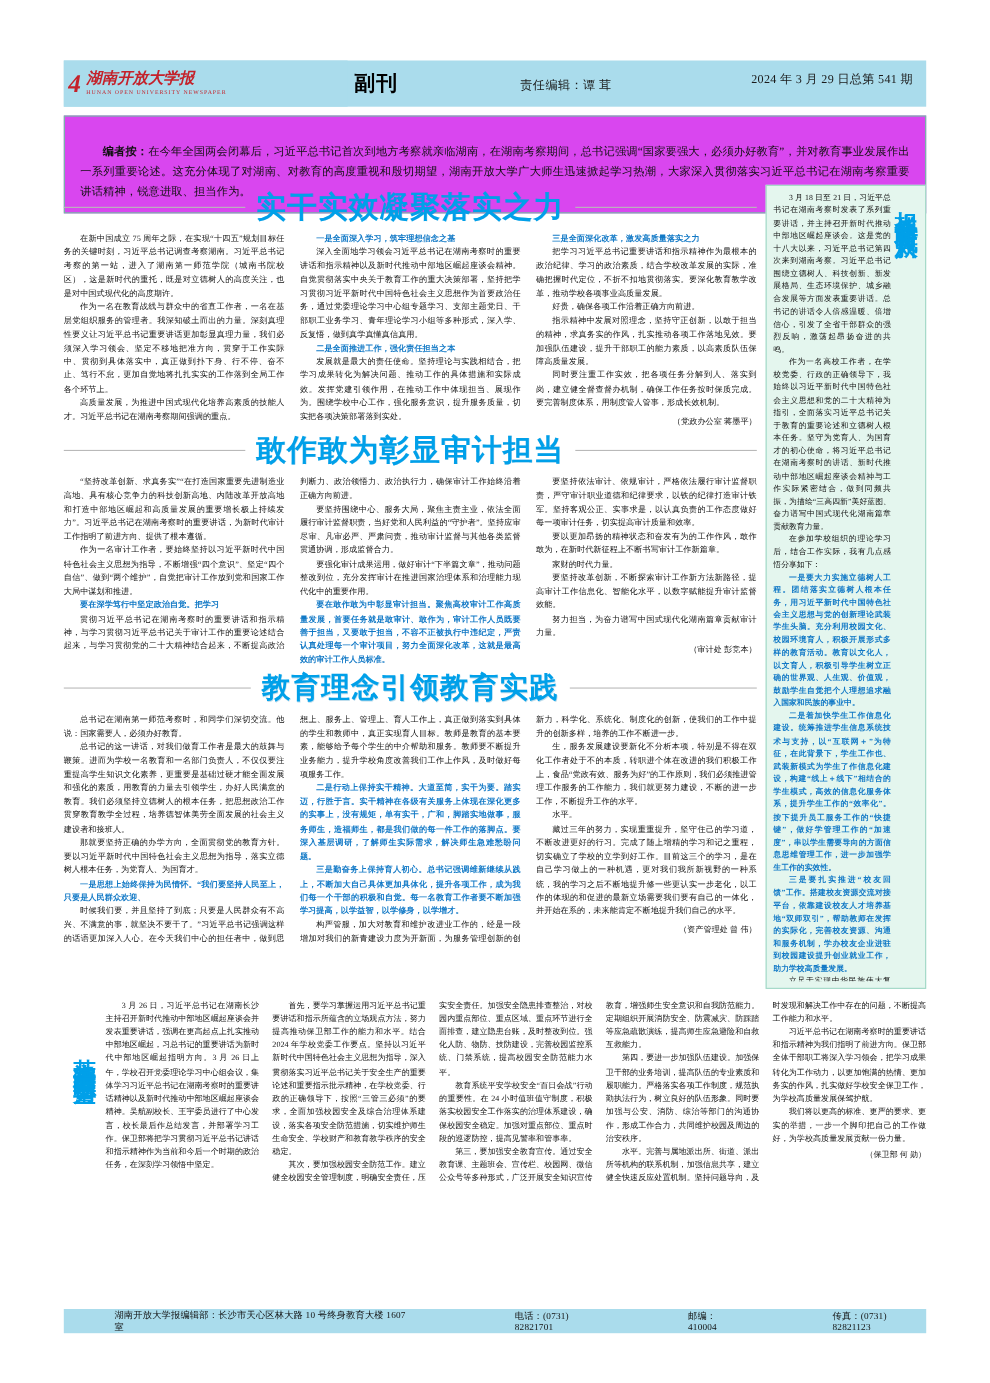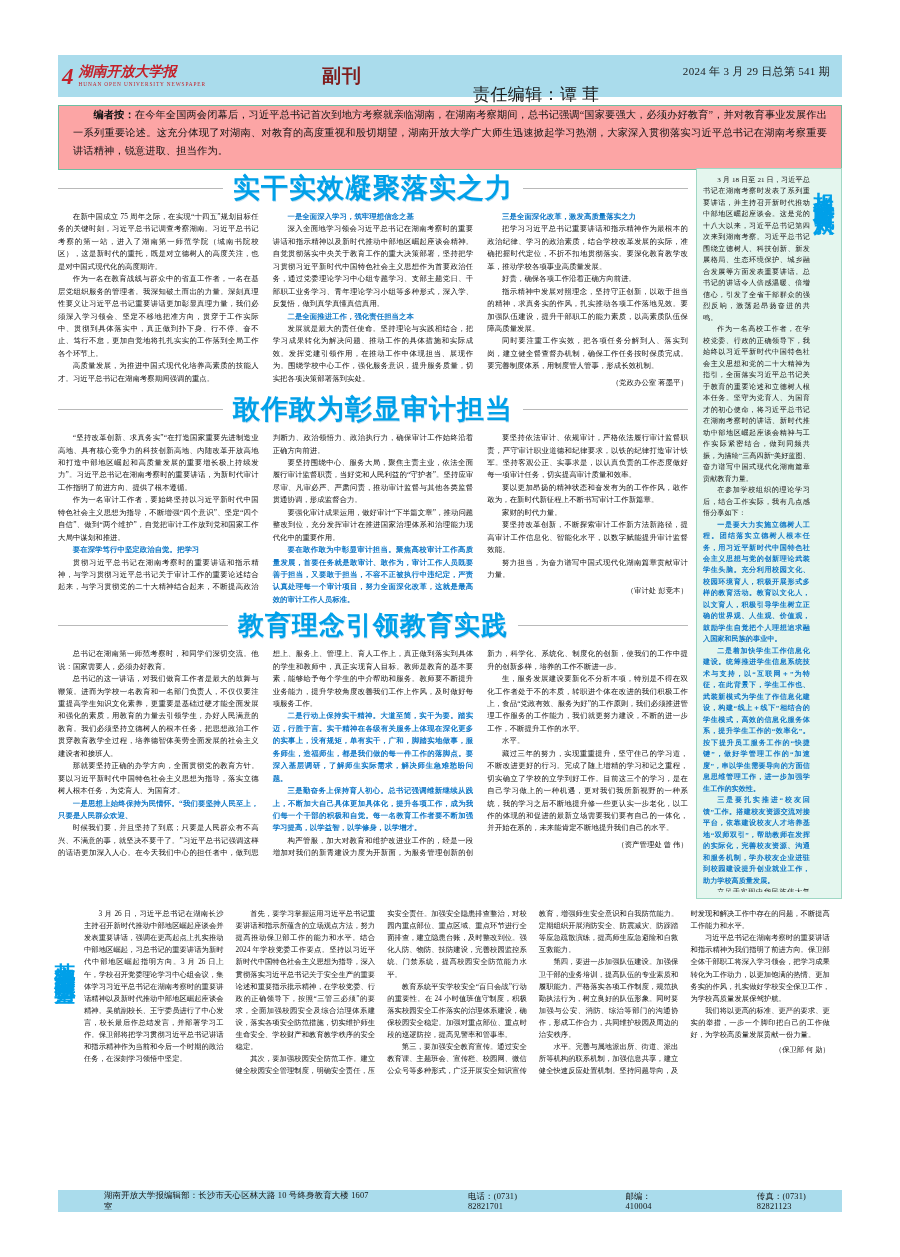--- a/index.html
+++ b/index.html
@@ -31,39 +31,39 @@
     font-size: 14px; font-weight: bold; color: #c4212a;
     letter-spacing: 0px; font-style: italic; line-height: 1.05;
     white-space: nowrap;
   }
   .mast-en {
     font-family: "Liberation Serif", serif;
     font-size: 5.3px; color: #c4212a; letter-spacing: .9px;
     white-space: nowrap; margin-top: 1px;
   }
   .mast-supp {
-    font-size: 19px; font-weight: bold; color: #7f1d1d;
+    font-size: 19px; font-weight: bold; color: #000000;
     margin-left: 6px; letter-spacing: 1px;
   }
   .mast-editor {
-    position: absolute; left: 415px; top: 18px; height: 42px;
+    position: absolute; left: 415px; top: 1px; height: 42px;
     display: flex; align-items: center;
-    font-size: 17px; color: #1a1a1a; letter-spacing: .4px;
+    font-size: 11px; color: #1a1a1a; letter-spacing: .4px;
   }
   .mast-date {
     position: absolute; right: 12px; top: 0; height: 32px;
     display: flex; align-items: center;
     font-size: 11px; color: #1a1a1a; letter-spacing: .3px;
   }
 
   
   .editor-note {
     position: absolute; left: 58px; top: 105px; width: 784px;
-    background: #fca5a5; border: 1px solid #6fbfa3;
-    padding: 0 14px 9px 14px;
+    background: #d946ef; border: 1px solid #6fbfa3;
+    padding: 24px 14px 9px 14px;
   }
   .editor-note p {
     font-size: 10.2px; line-height: 1.75; color: #111;
     text-align: justify; text-indent: 2em; letter-spacing: .15px;
   }
   .editor-note .en-lead { font-weight: bold; }
 
   
   .body-area { position: absolute; left: 58px; top: 168px; width: 784px; }
 
@@ -105,21 +105,21 @@
   .cols3 p {
     font-size: 7.4px; line-height: 1.68; color: #111;
     text-align: justify; text-indent: 2em; letter-spacing: .05px;
     margin: 0;
   }
   .cols3 p.sub { color: #1279c6; font-weight: bold; }
   .cols3 p.byline { text-align: right; text-indent: 0; margin-top: 4px; }
 
   
   .bottom-block {
-    position: absolute; left: 46px; top: 908px; width: 784px; height: 272px;
+    position: absolute; left: 58px; top: 908px; width: 784px; height: 272px;
   }
   .bottom-inner { display: flex; height: 100%; }
   .bottom-title {
     writing-mode: vertical-rl;
     font-size: 21px; font-weight: bold; color: #00a0e9;
     letter-spacing: 2.5px; line-height: 1.05;
     flex: 0 0 30px; white-space: nowrap;
     margin-right: 8px; padding-top: 38px;
   }
   .bottom-cols {

